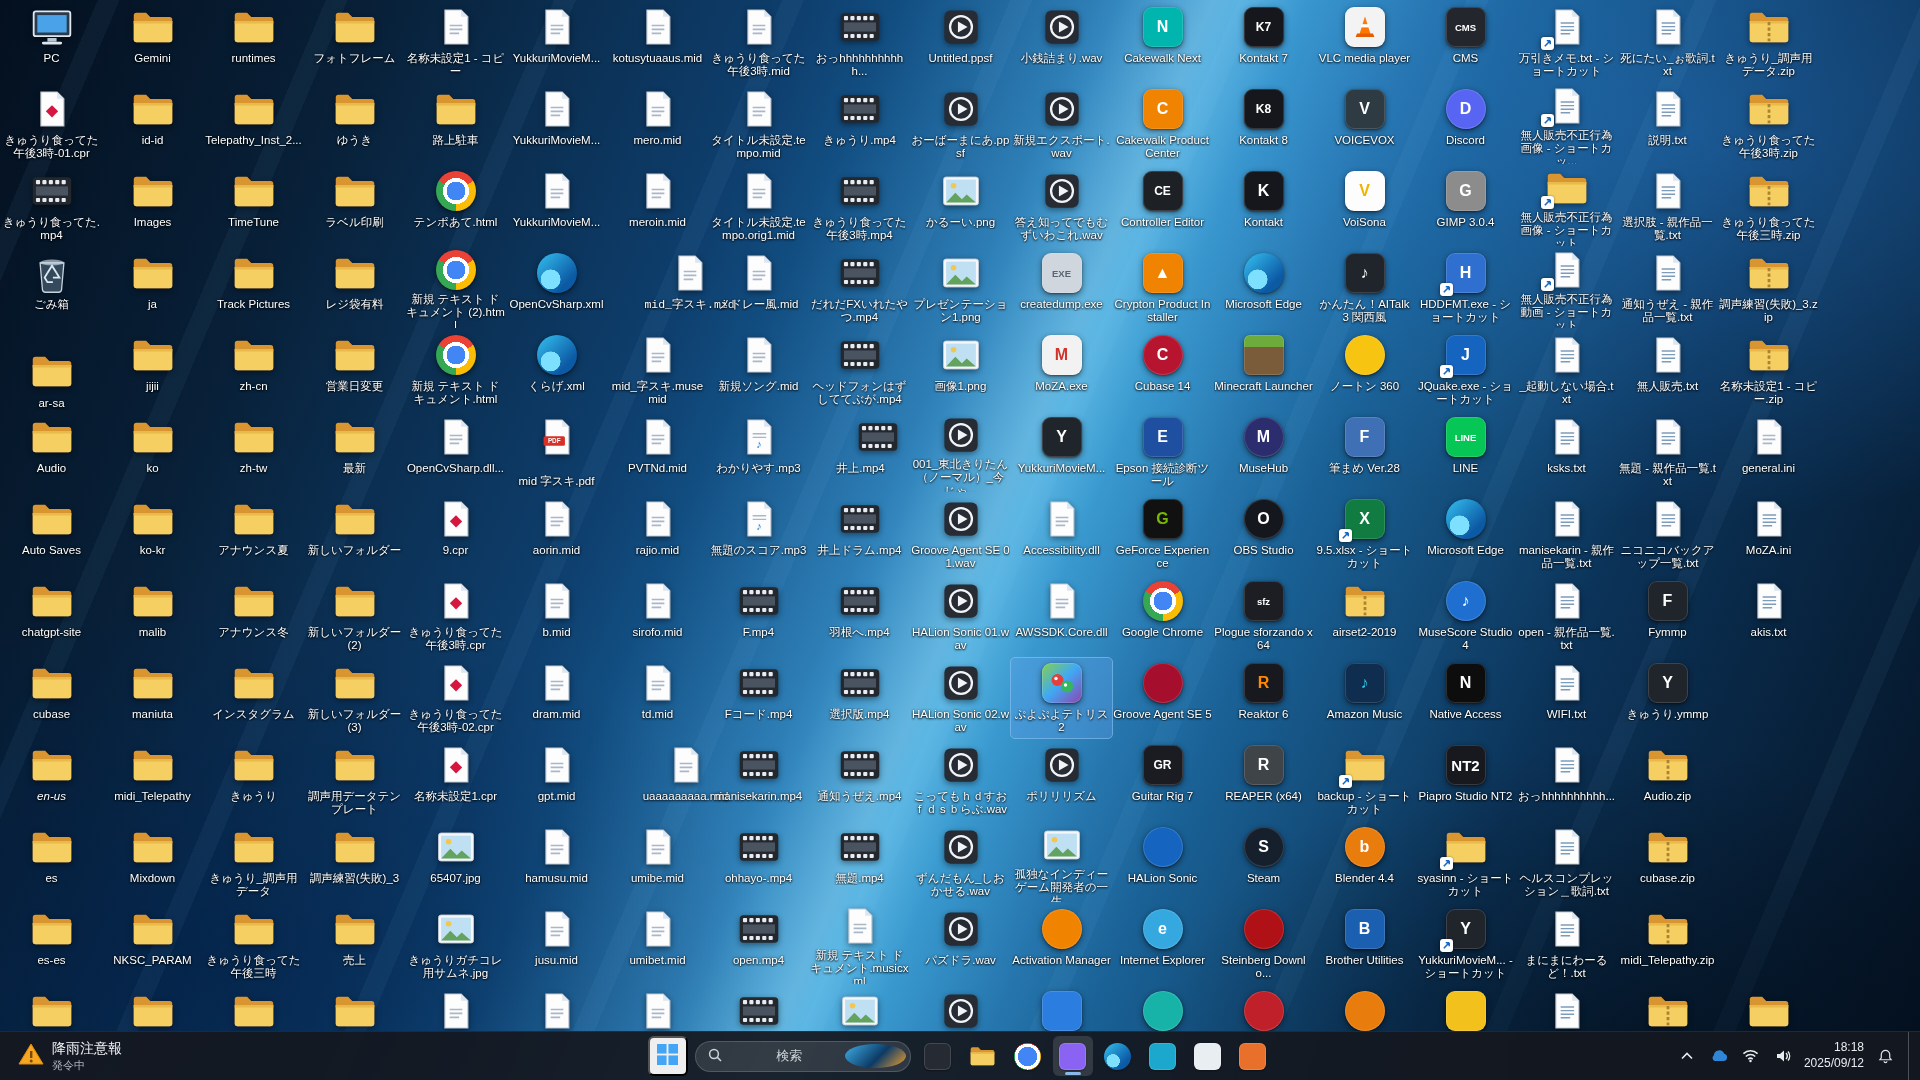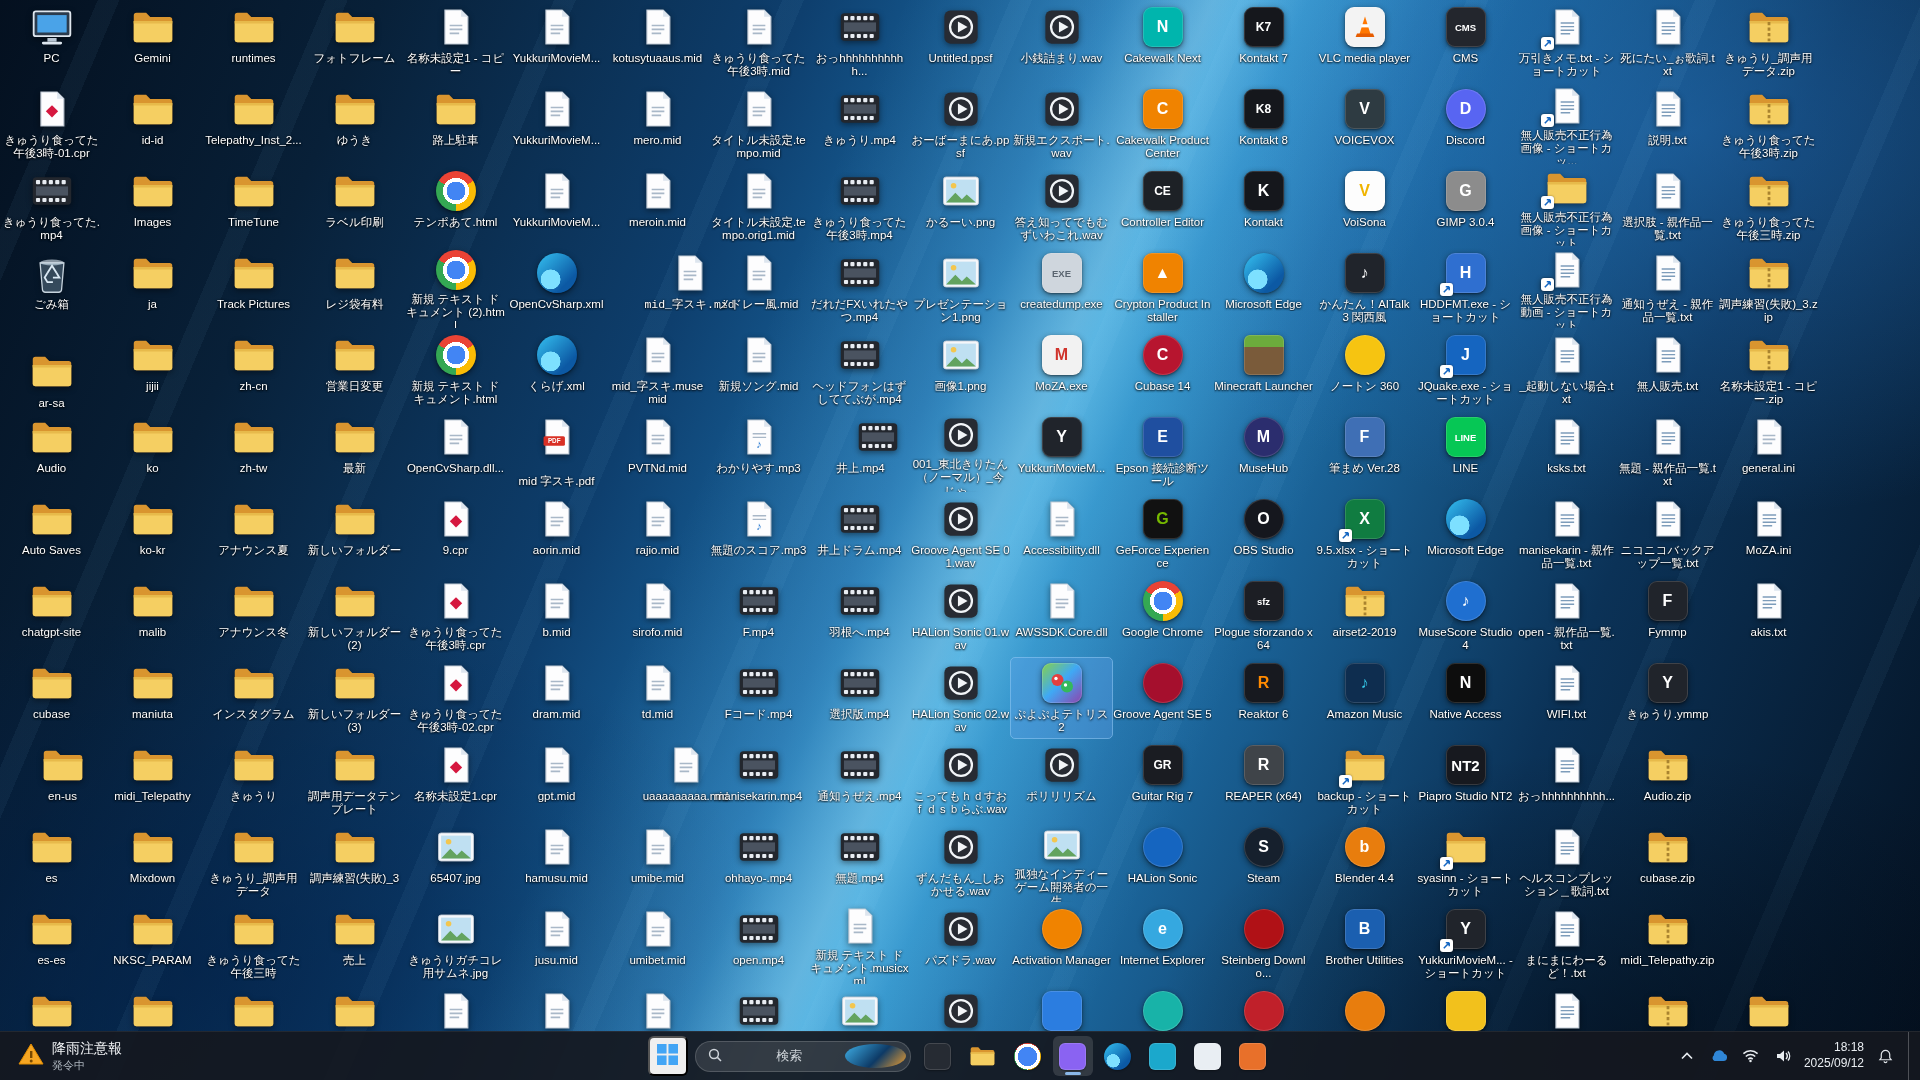--- a/index.html
+++ b/index.html
@@ -1851,21 +1851,21 @@
       <div class="lbl">WIFI.txt</div>
     </div>
     <div class="cell" style="left: 1617px; top: 658px;">
       <div class="ic">
         <span class="appic" style="background:#20242b">
           <i style="color:#fff;font-size:16px">Y</i>
         </span>
       </div>
       <div class="lbl">きゅうり.ymmp</div>
     </div>
-    <div class="cell" style="left: 12px; top: 740px;">
+    <div class="cell" style="left: 1px; top: 740px; font-style: italic;">
       <div class="ic">
         <svg viewBox="0 0 48 40" width="44" height="37">
           <path d="M3 7a3 3 0 0 1 3-3h10.5l4.5 4.5H42a3 3 0 0 1 3 3V33a3 3 0 0 1-3 3H6a3 3 0 0 1-3-3z" fill="#d9952f"></path>
           <path d="M3 13h42v20a3 3 0 0 1-3 3H6a3 3 0 0 1-3-3z" fill="#f5cf62"></path>
           <path d="M3 13h42v2.6H3z" fill="#e7ba4b"></path>
         </svg>
       </div>
       <div class="lbl">en-us</div>
     </div>
     <div class="cell" style="left: 102px; top: 740px;">

